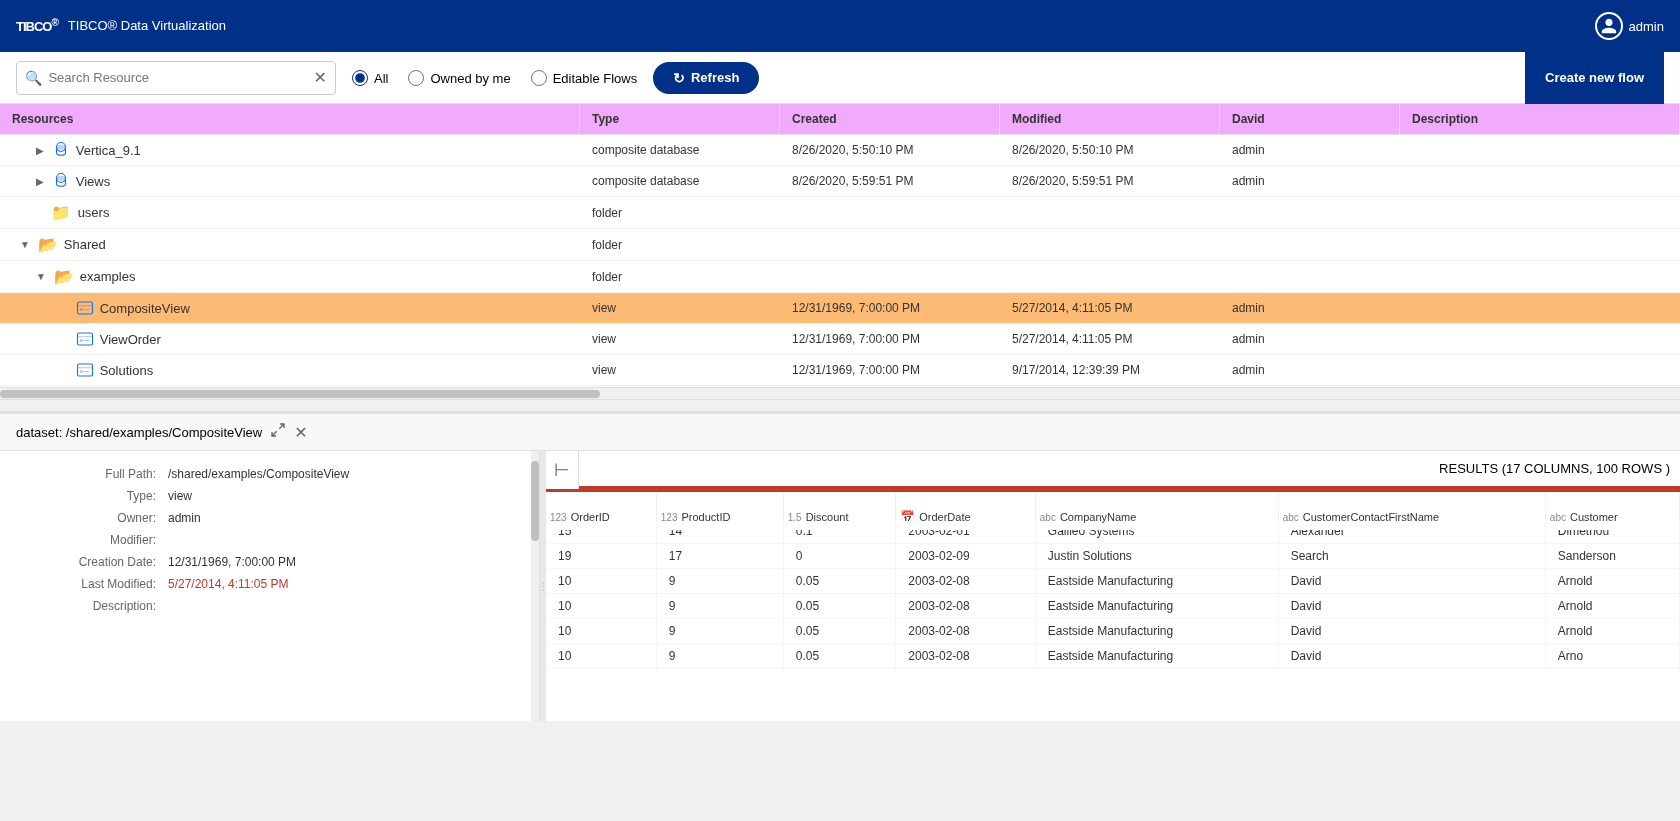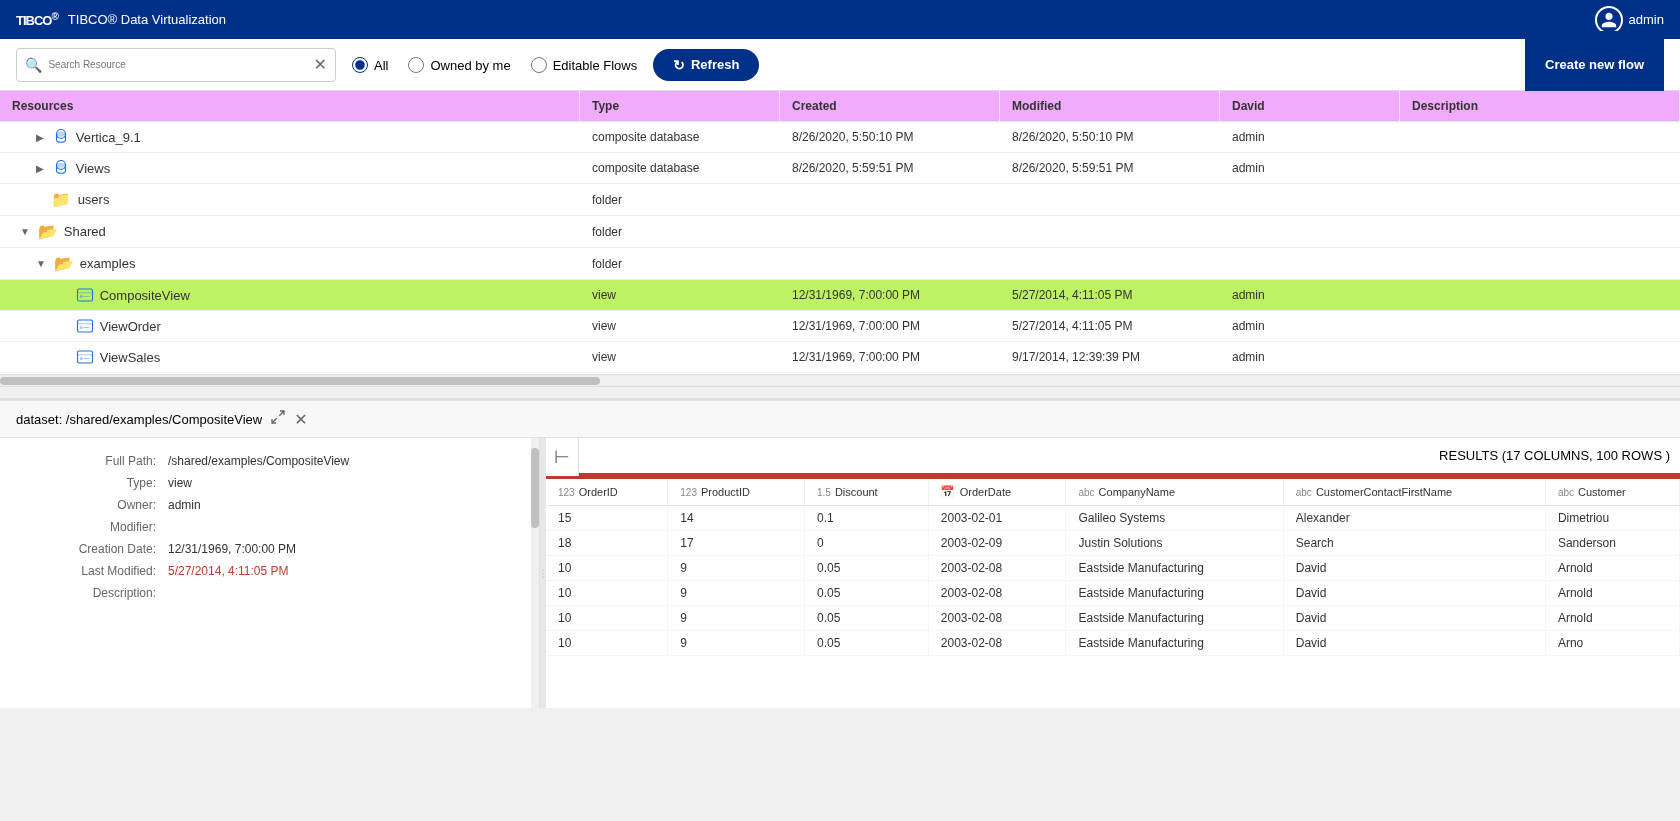--- a/index.html
+++ b/index.html
@@ -2,21 +2,21 @@
 <html><head>
   <meta charset="utf-8">
   <style>
     * { box-sizing: border-box; margin: 0; padding: 0; font-family: Arial, sans-serif; font-size: 13px; }
     body { background: #f0f0f0; overflow: hidden; width: 1680px; height: 821px; }
 
     
     .header {
       background: #003087;
       color: white;
-      height: 39px;
+      height: 52px;
       display: flex;
       align-items: center;
       padding: 0 16px;
       justify-content: space-between;
     }
     .header-title { font-size: 18px; font-weight: bold; color: white; display: flex; align-items: center; gap: 6px; }
     .header-user { display: flex; align-items: center; gap: 6px; color: white; font-size: 13px; }
     .avatar-circle { width: 28px; height: 28px; border-radius: 50%; border: 2px solid white; display: flex; align-items: center; justify-content: center; font-size: 14px; }
 
     
@@ -36,21 +36,21 @@
       border-radius: 4px;
       padding: 0 8px;
       width: 320px;
       height: 34px;
       background: white;
     }
     .search-container input {
       border: none;
       outline: none;
       flex: 1;
-      font-size: 10px;
+      font-size: 13px;
       color: #15803d;
     }
     .search-icon { color: #666; margin-right: 6px; font-size: 14px; }
     .clear-icon { color: #666; cursor: pointer; font-size: 16px; }
     .radio-group { display: flex; align-items: center; gap: 20px; }
     .radio-item { display: flex; align-items: flex-end; gap: 6px; cursor: pointer; }
     .radio-item input[type=radio] { accent-color: #003087; width: 16px; height: 16px; }
     .refresh-btn {
       background: #003087;
       color: white;
@@ -98,21 +98,21 @@
       font-size: 12px;
       border-right: 1px solid #e8e8e8;
     }
     .table-body { overflow-y: auto; flex: 1; }
     .table-row {
       display: grid;
       grid-template-columns: 580px 200px 220px 220px 180px 1fr;
       border-bottom: 1px solid #f0f0f0;
       align-items: center;
     }
-    .table-row.selected { background: #bef264; }
+    .table-row.selected { background: #fdba74; }
     .td {
       padding: 6px 12px;
       color: #333;
       font-size: 12px;
       overflow: hidden;
       text-overflow: ellipsis;
       white-space: nowrap;
     }
     .resource-name {
       display: flex;
@@ -206,29 +206,29 @@
       align-items: center;
       justify-content: flex-end;
       padding: 10px;
       border-bottom: 3px solid #c0392b;
     }
     .results-table { flex: 1; overflow: auto; }
     .results-table table { border-collapse: collapse; width: 100%; }
     .results-table th {
       background: white;
       border-bottom: 1px solid #e0e0e0;
-      padding: 6px 12px;
+      padding: 6px 4px;
       text-align: left;
       font-size: 11px;
       color: #333;
       white-space: nowrap;
       font-weight: normal;
       border-right: 1px solid #f0f0f0;
       position: sticky;
-      top: 0;
+      top: 12px;
     }
     .col-type { color: #888; font-size: 10px; margin-right: 4px; }
     .results-table td {
       padding: 5px 12px;
       border-bottom: 1px solid #f5f5f5;
       font-size: 12px;
       color: #333;
       white-space: nowrap;
       border-right: 1px solid #f5f5f5;
     }
@@ -423,21 +423,21 @@
     <div class="table-row">
       <div class="td">
         <div class="resource-name indent-2">
           <span class="chevron" style="visibility:hidden;">▶</span>
           <svg width="18" height="18" viewBox="0 0 24 24" style="flex-shrink:0">
               <rect x="2" y="4" width="20" height="16" rx="2" fill="none" stroke="#1a73e8" stroke-width="1.5"></rect>
               <path d="M2 9h20" stroke="#1a73e8" stroke-width="1" opacity="0.5"></path>
               <circle cx="7" cy="14" r="2" fill="#1a73e8" opacity="0.4"></circle>
               <path d="M10 14h8" stroke="#1a73e8" stroke-width="1" opacity="0.5"></path>
             </svg>
-          <span>ViewSales</span>
+          <span>Solutions</span>
         </div>
       </div>
       <div class="td">view</div>
       <div class="td">12/31/1969, 7:00:00 PM</div>
       <div class="td">9/17/2014, 12:39:39 PM</div>
       <div class="td">admin</div>
       <div class="td"></div>
     </div>
 
     <div class="table-row">
@@ -539,21 +539,21 @@
             <tr>
               <td>15</td>
               <td>14</td>
               <td>0.1</td>
               <td>2003-02-01</td>
               <td>Galileo Systems</td>
               <td>Alexander</td>
               <td>Dimetriou</td>
             </tr>
             <tr>
-              <td>18</td>
+              <td>19</td>
               <td>17</td>
               <td>0</td>
               <td>2003-02-09</td>
               <td>Justin Solutions</td>
               <td>Search</td>
               <td>Sanderson</td>
             </tr>
             <tr>
               <td>10</td>
               <td>9</td>

